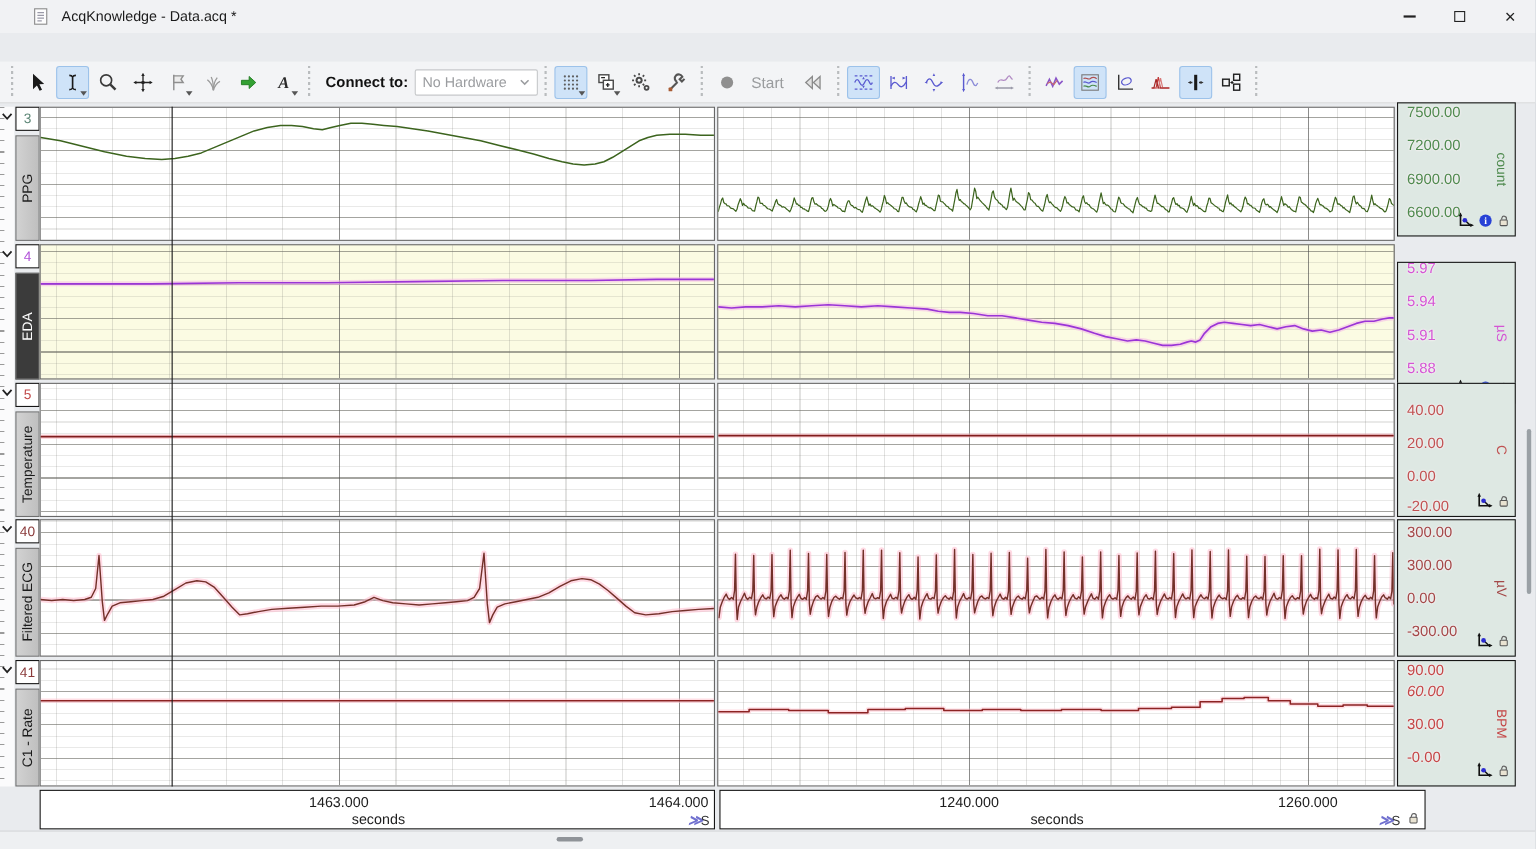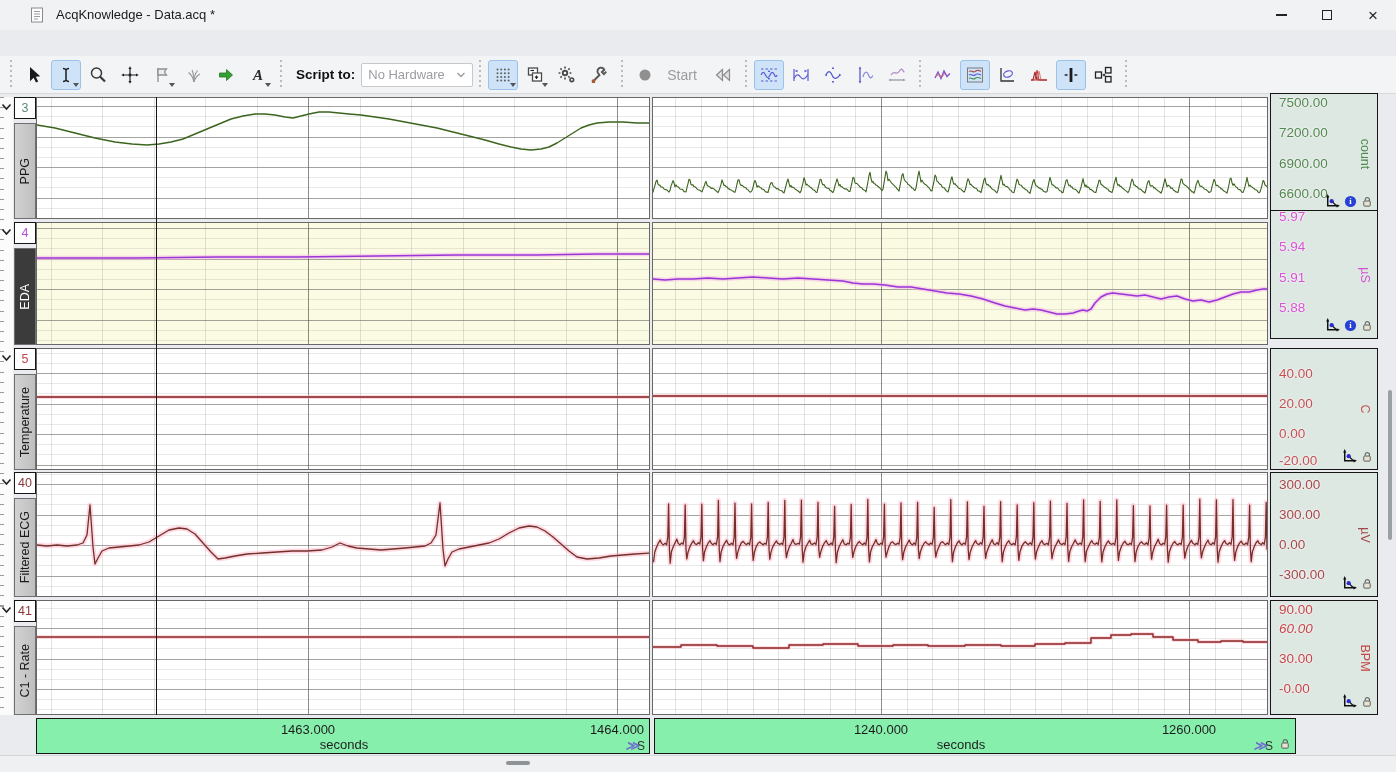--- a/index.html
+++ b/index.html
@@ -50,21 +50,21 @@
   .vtext{writing-mode:vertical-rl;transform:rotate(180deg);white-space:nowrap;}
   .pane{position:absolute;border:1px solid #686868;}
   .pane svg{position:absolute;left:0;top:0;}
   .scalebox{position:absolute;left:1270px;width:108px;background:#dee8e3;border:1.6px solid #161616;overflow:hidden;}
   .scale-tick{position:absolute;left:8px;transform:translateY(-50%);font-size:13.5px;
               text-shadow:0 0 2px #fff,0 0 2px #ffe8f2;}
   .scale-unit{position:absolute;right:5px;top:50%;transform:translateY(-50%);font-size:12.5px;}
   .scale-icons{position:absolute;right:4px;bottom:2px;display:flex;align-items:flex-end;gap:4px;}
   .cursor-line{position:absolute;left:156px;top:97px;width:1.3px;height:618px;background:#161616;z-index:4;}
   
-  .taxis{position:absolute;top:718px;height:36px;background:#86efac;border:1.6px solid #161616;}
+  .taxis{position:absolute;top:718px;height:36px;background:#ffffff;border:1.6px solid #161616;}
   .taxis .tick{position:absolute;top:3px;transform:translateX(-50%);font-size:13px;color:#1d1d1d;}
   .taxis .tunit{position:absolute;top:18px;transform:translateX(-50%);font-size:13px;color:#1d1d1d;}
   .tmark{position:absolute;right:4px;bottom:1px;font-size:13px;line-height:1;}
   .tmark i{font-style:italic;font-weight:700;color:#7070cf;letter-spacing:-2px;}
   .tmark b{color:#333;font-weight:400;font-size:12px;}
   
   .vscroll{position:absolute;left:1388px;top:390px;width:4px;height:150px;background:#9aa0a5;border-radius:2px;}
   .bottom-strip{position:absolute;left:0;top:755px;width:1396px;height:17px;background:#eef0f2;border-top:1px solid #d4d6d8;}
   .hscroll{position:absolute;left:506px;top:761px;width:24px;height:4px;background:#8f9398;border-radius:2px;}
 </style>
@@ -147,21 +147,21 @@
           <path d="M3.5 8 H10.5 V4.5 L16.5 10 L10.5 15.5 V12 H3.5 Z" fill="#33a033" stroke="#1f7a1f" stroke-width="0.8"></path>
         </svg>
       </div>
       <div class="tb-btn">
         <svg width="20" height="20" viewBox="0 0 20 20">
           <text x="10" y="15" font-size="15" font-style="italic" font-weight="bold" text-anchor="middle" fill="#2a2a2a" font-family="Liberation Serif,serif">A</text>
         </svg>
         <span class="tb-caret"></span>
       </div>
       <div class="tb-sep"></div>
-      <span class="tb-label">Script to:</span>
+      <span class="tb-label">Connect to:</span>
       <div class="tb-combo">
         <span>No Hardware</span>
         <span><svg width="10" height="8" viewBox="0 0 10 8">
             <polyline points="1.5,2 5,5.5 8.5,2" fill="none" stroke="#9b9da0" stroke-width="1.4"></polyline>
           </svg></span>
       </div>
       <div class="tb-sep"></div>
       <div class="tb-btn sel">
         <svg width="20" height="20" viewBox="0 0 20 20">
           <g fill="#5f5f5f">
@@ -527,21 +527,21 @@
           <line x1="536.8999999999999" y1="0" x2="536.8999999999999" y2="121" stroke="rgba(110,110,105,0.20)" stroke-width="1" shape-rendering="crispEdges"></line>
           <line x1="562.5999999999999" y1="0" x2="562.5999999999999" y2="121" stroke="rgba(110,110,105,0.20)" stroke-width="1" shape-rendering="crispEdges"></line>
           <line x1="588.3" y1="0" x2="588.3" y2="121" stroke="rgba(110,110,105,0.20)" stroke-width="1" shape-rendering="crispEdges"></line>
           <line x1="614" y1="0" x2="614" y2="121" stroke="rgba(110,110,105,0.20)" stroke-width="1" shape-rendering="crispEdges"></line>
           <line x1="228.5" y1="0" x2="228.5" y2="121" stroke="rgba(70,70,70,0.55)" stroke-width="1" shape-rendering="crispEdges"></line>
           <line x1="536.5" y1="0" x2="536.5" y2="121" stroke="rgba(70,70,70,0.55)" stroke-width="1" shape-rendering="crispEdges"></line>
           <polyline points="0.0,56.0 12.0,57.0 25.0,56.0 40.0,56.0 55.0,55.0 70.0,56.0 85.0,55.0 100.0,54.0 115.0,55.0 130.0,56.0 145.0,55.0 160.0,56.0 175.0,57.0 190.0,58.0 200.0,60.0 210.0,61.0 220.0,61.0 232.0,62.0 245.0,64.0 258.0,64.0 270.0,66.0 282.0,68.0 294.0,70.0 306.0,71.0 318.0,73.0 330.0,76.0 342.0,80.0 352.0,83.0 362.0,85.0 372.0,87.0 380.0,86.0 388.0,87.0 396.0,89.0 404.0,91.0 412.0,91.0 420.0,90.0 426.0,88.0 430.0,87.0 434.0,88.0 438.0,86.0 442.0,80.0 448.0,74.0 454.0,71.0 460.0,70.0 468.0,71.0 476.0,72.0 484.0,73.0 492.0,72.0 500.0,74.0 508.0,76.0 516.0,74.0 524.0,73.0 532.0,76.0 540.0,78.0 548.0,77.0 556.0,79.0 564.0,77.0 572.0,74.0 580.0,71.0 588.0,69.0 596.0,69.0 604.0,67.0 610.0,66.0 616.0,66.0" fill="none" stroke="#f4b8e8" stroke-width="4.5" stroke-opacity="0.55" stroke-linejoin="round" stroke-linecap="round"></polyline>
           <polyline points="0.0,56.0 12.0,57.0 25.0,56.0 40.0,56.0 55.0,55.0 70.0,56.0 85.0,55.0 100.0,54.0 115.0,55.0 130.0,56.0 145.0,55.0 160.0,56.0 175.0,57.0 190.0,58.0 200.0,60.0 210.0,61.0 220.0,61.0 232.0,62.0 245.0,64.0 258.0,64.0 270.0,66.0 282.0,68.0 294.0,70.0 306.0,71.0 318.0,73.0 330.0,76.0 342.0,80.0 352.0,83.0 362.0,85.0 372.0,87.0 380.0,86.0 388.0,87.0 396.0,89.0 404.0,91.0 412.0,91.0 420.0,90.0 426.0,88.0 430.0,87.0 434.0,88.0 438.0,86.0 442.0,80.0 448.0,74.0 454.0,71.0 460.0,70.0 468.0,71.0 476.0,72.0 484.0,73.0 492.0,72.0 500.0,74.0 508.0,76.0 516.0,74.0 524.0,73.0 532.0,76.0 540.0,78.0 548.0,77.0 556.0,79.0 564.0,77.0 572.0,74.0 580.0,71.0 588.0,69.0 596.0,69.0 604.0,67.0 610.0,66.0 616.0,66.0" fill="none" stroke="#9a35d6" stroke-width="1.5" stroke-opacity="1" stroke-linejoin="round" stroke-linecap="round"></polyline>
         </svg>
       </div>
-      <div class="scalebox" style="top: 210px; height: 129px;">
+      <div class="scalebox" style="top: 238px; height: 129px;">
         <span class="scale-tick" style="top: 5px; color: rgb(212, 85, 212);">5.97</span>
         <span class="scale-tick" style="top: 35px; color: rgb(212, 85, 212);">5.94</span>
         <span class="scale-tick" style="top: 66px; color: rgb(212, 85, 212);">5.91</span>
         <span class="scale-tick" style="top: 96px; color: rgb(212, 85, 212);">5.88</span>
         <span class="scale-unit vtext" style="color: rgb(212, 85, 212);">µS</span>
         <div class="scale-icons">
           <span><svg width="16" height="14" viewBox="0 0 15 13">
               <g fill="none" stroke="#111" stroke-width="1.4">
                 <path d="M3.5 2.5 V11 H13"></path>
               </g>

